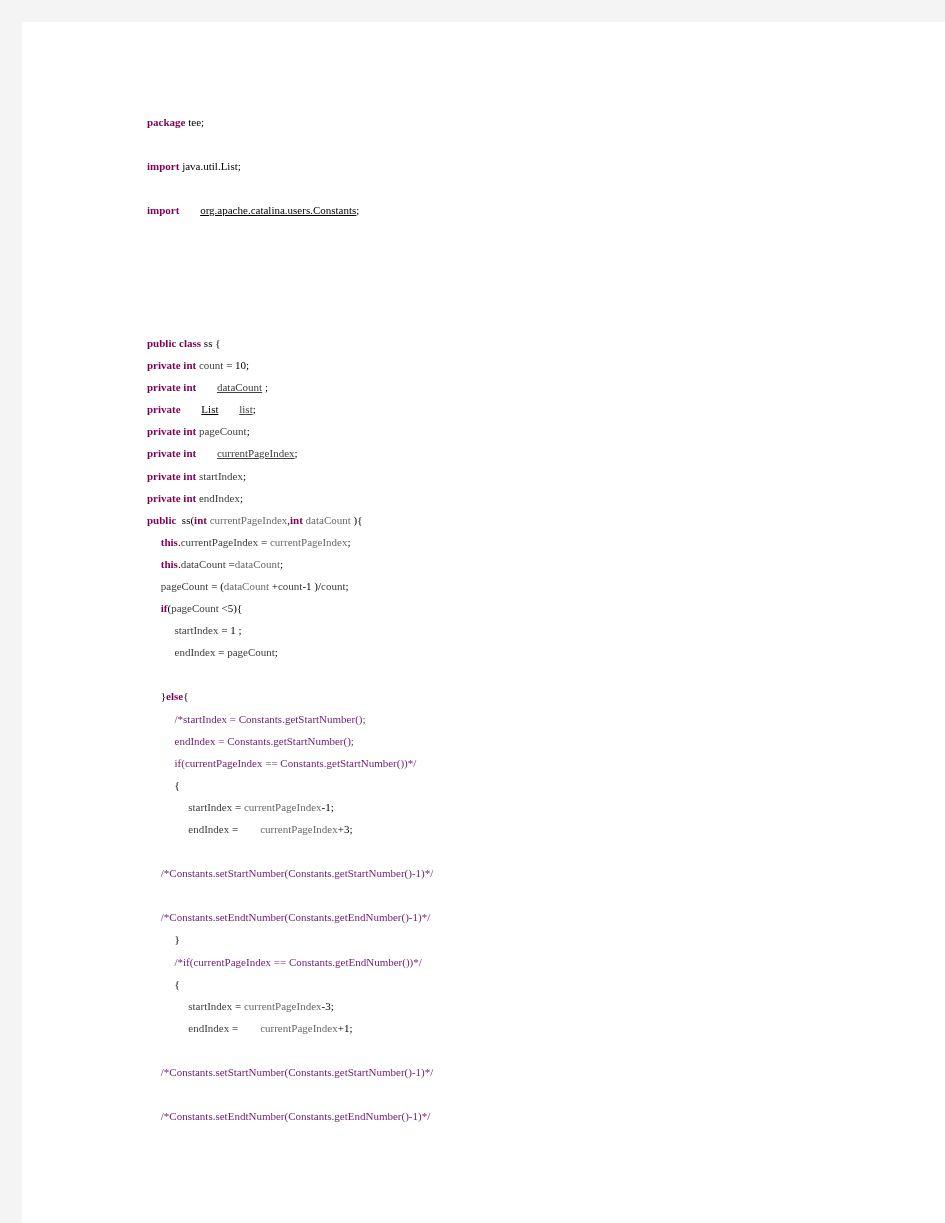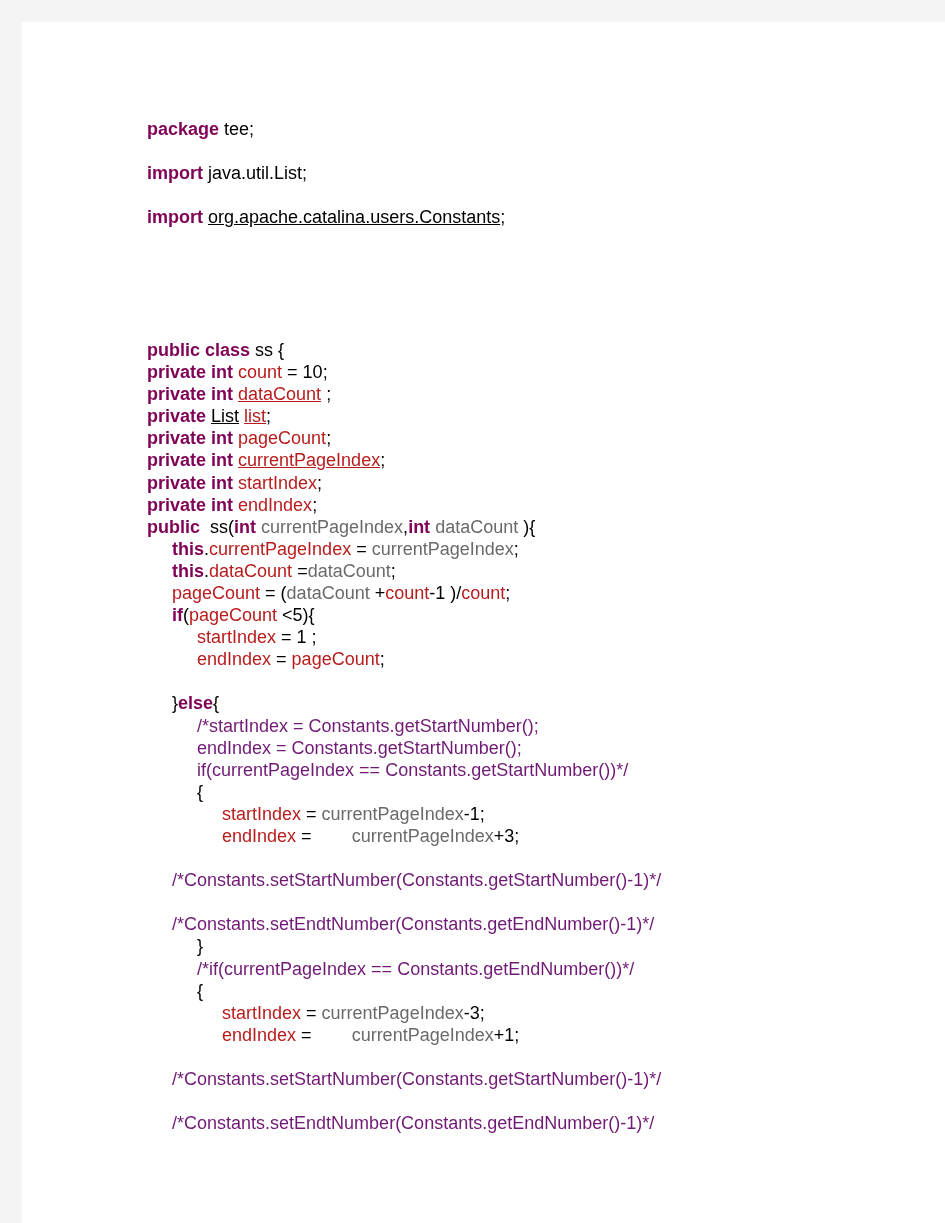--- a/index.html
+++ b/index.html
@@ -22,42 +22,42 @@
     width: 923px;
     height: 1201px;
     background: #ffffff;
   }
 
   #code-listing {
     position: absolute;
     left: 125px;
     top: 78px;
     width: 760px;
-    font-size: 18px;
+    font-size: 11px;
     line-height: 22.1px;
     white-space: pre;
-    font-family: Liberation Sans, sans-serif;
+    font-family: Liberation Serif, serif;
     color: #000000;
   }
 
   .code-line {
     white-space: pre;
     min-height: 22.1px;
   }
   .code-line.blank {
     height: 22.1px;
   }
 
   
   .tok-keyword  { color: #7f0055; font-weight: bold; }
-  .tok-field    { color: #b91c1c; }
+  .tok-field    { color: #404040; }
   .tok-local    { color: #6a6a6a; }
   .tok-plain    { color: #000000; }
   .tok-comment  { color: #701a75; }
-  .tok-underline        { text-decoration: underline; }
+  .tok-underline        { text-decoration: underline; margin-left: 18px; }
   .tok-field.tok-underline { text-decoration: underline; }
 </style>
 </head>
 <body>
 
 <div id="page-sheet">
   <pre id="code-listing"><div class="code-line"><span class="tok-keyword">package</span><span class="tok-plain"> tee;</span></div><div class="code-line blank">&nbsp;</div><div class="code-line"><span class="tok-keyword">import</span><span class="tok-plain"> java.util.List;</span></div><div class="code-line blank">&nbsp;</div><div class="code-line"><span class="tok-keyword">import</span><span class="tok-plain"> </span><span class="tok-plain tok-underline">org.apache.catalina.users.Constants</span><span class="tok-plain">;</span></div><div class="code-line blank">&nbsp;</div><div class="code-line blank">&nbsp;</div><div class="code-line blank">&nbsp;</div><div class="code-line blank">&nbsp;</div><div class="code-line blank">&nbsp;</div><div class="code-line"><span class="tok-keyword">public class</span><span class="tok-plain"> ss {</span></div><div class="code-line"><span class="tok-keyword">private int</span><span class="tok-plain"> </span><span class="tok-field">count</span><span class="tok-plain"> = 10;</span></div><div class="code-line"><span class="tok-keyword">private int</span><span class="tok-plain"> </span><span class="tok-field tok-underline">dataCount</span><span class="tok-plain"> ;</span></div><div class="code-line"><span class="tok-keyword">private</span><span class="tok-plain"> </span><span class="tok-plain tok-underline">List</span><span class="tok-plain"> </span><span class="tok-field tok-underline">list</span><span class="tok-plain">;</span></div><div class="code-line"><span class="tok-keyword">private int</span><span class="tok-plain"> </span><span class="tok-field">pageCount</span><span class="tok-plain">;</span></div><div class="code-line"><span class="tok-keyword">private int</span><span class="tok-plain"> </span><span class="tok-field tok-underline">currentPageIndex</span><span class="tok-plain">;</span></div><div class="code-line"><span class="tok-keyword">private int</span><span class="tok-plain"> </span><span class="tok-field">startIndex</span><span class="tok-plain">;</span></div><div class="code-line"><span class="tok-keyword">private int</span><span class="tok-plain"> </span><span class="tok-field">endIndex</span><span class="tok-plain">;</span></div><div class="code-line"><span class="tok-keyword">public</span><span class="tok-plain">  ss(</span><span class="tok-keyword">int</span><span class="tok-plain"> </span><span class="tok-local">currentPageIndex</span><span class="tok-plain">,</span><span class="tok-keyword">int</span><span class="tok-plain"> </span><span class="tok-local">dataCount</span><span class="tok-plain"> ){</span></div><div class="code-line"><span class="tok-plain">     </span><span class="tok-keyword">this</span><span class="tok-plain">.</span><span class="tok-field">currentPageIndex</span><span class="tok-plain"> = </span><span class="tok-local">currentPageIndex</span><span class="tok-plain">;</span></div><div class="code-line"><span class="tok-plain">     </span><span class="tok-keyword">this</span><span class="tok-plain">.</span><span class="tok-field">dataCount</span><span class="tok-plain"> =</span><span class="tok-local">dataCount</span><span class="tok-plain">;</span></div><div class="code-line"><span class="tok-plain">     </span><span class="tok-field">pageCount</span><span class="tok-plain"> = (</span><span class="tok-local">dataCount</span><span class="tok-plain"> +</span><span class="tok-field">count</span><span class="tok-plain">-1 )/</span><span class="tok-field">count</span><span class="tok-plain">;</span></div><div class="code-line"><span class="tok-plain">     </span><span class="tok-keyword">if</span><span class="tok-plain">(</span><span class="tok-field">pageCount</span><span class="tok-plain"> &lt;5){</span></div><div class="code-line"><span class="tok-plain">          </span><span class="tok-field">startIndex</span><span class="tok-plain"> = 1 ;</span></div><div class="code-line"><span class="tok-plain">          </span><span class="tok-field">endIndex</span><span class="tok-plain"> = </span><span class="tok-field">pageCount</span><span class="tok-plain">;</span></div><div class="code-line blank">&nbsp;</div><div class="code-line"><span class="tok-plain">     }</span><span class="tok-keyword">else</span><span class="tok-plain">{</span></div><div class="code-line"><span class="tok-plain">          </span><span class="tok-comment">/*startIndex = Constants.getStartNumber();</span></div><div class="code-line"><span class="tok-plain">          </span><span class="tok-comment">endIndex = Constants.getStartNumber();</span></div><div class="code-line"><span class="tok-plain">          </span><span class="tok-comment">if(currentPageIndex == Constants.getStartNumber())*/</span></div><div class="code-line"><span class="tok-plain">          {</span></div><div class="code-line"><span class="tok-plain">               </span><span class="tok-field">startIndex</span><span class="tok-plain"> = </span><span class="tok-local">currentPageIndex</span><span class="tok-plain">-1;</span></div><div class="code-line"><span class="tok-plain">               </span><span class="tok-field">endIndex</span><span class="tok-plain"> =        </span><span class="tok-local">currentPageIndex</span><span class="tok-plain">+3;</span></div><div class="code-line blank">&nbsp;</div><div class="code-line"><span class="tok-plain">     </span><span class="tok-comment">/*Constants.setStartNumber(Constants.getStartNumber()-1)*/</span></div><div class="code-line blank">&nbsp;</div><div class="code-line"><span class="tok-plain">     </span><span class="tok-comment">/*Constants.setEndtNumber(Constants.getEndNumber()-1)*/</span></div><div class="code-line"><span class="tok-plain">          }</span></div><div class="code-line"><span class="tok-plain">          </span><span class="tok-comment">/*if(currentPageIndex == Constants.getEndNumber())*/</span></div><div class="code-line"><span class="tok-plain">          {</span></div><div class="code-line"><span class="tok-plain">               </span><span class="tok-field">startIndex</span><span class="tok-plain"> = </span><span class="tok-local">currentPageIndex</span><span class="tok-plain">-3;</span></div><div class="code-line"><span class="tok-plain">               </span><span class="tok-field">endIndex</span><span class="tok-plain"> =        </span><span class="tok-local">currentPageIndex</span><span class="tok-plain">+1;</span></div><div class="code-line blank">&nbsp;</div><div class="code-line"><span class="tok-plain">     </span><span class="tok-comment">/*Constants.setStartNumber(Constants.getStartNumber()-1)*/</span></div><div class="code-line blank">&nbsp;</div><div class="code-line"><span class="tok-plain">     </span><span class="tok-comment">/*Constants.setEndtNumber(Constants.getEndNumber()-1)*/</span></div></pre>
 </div>
 
 </body></html>

